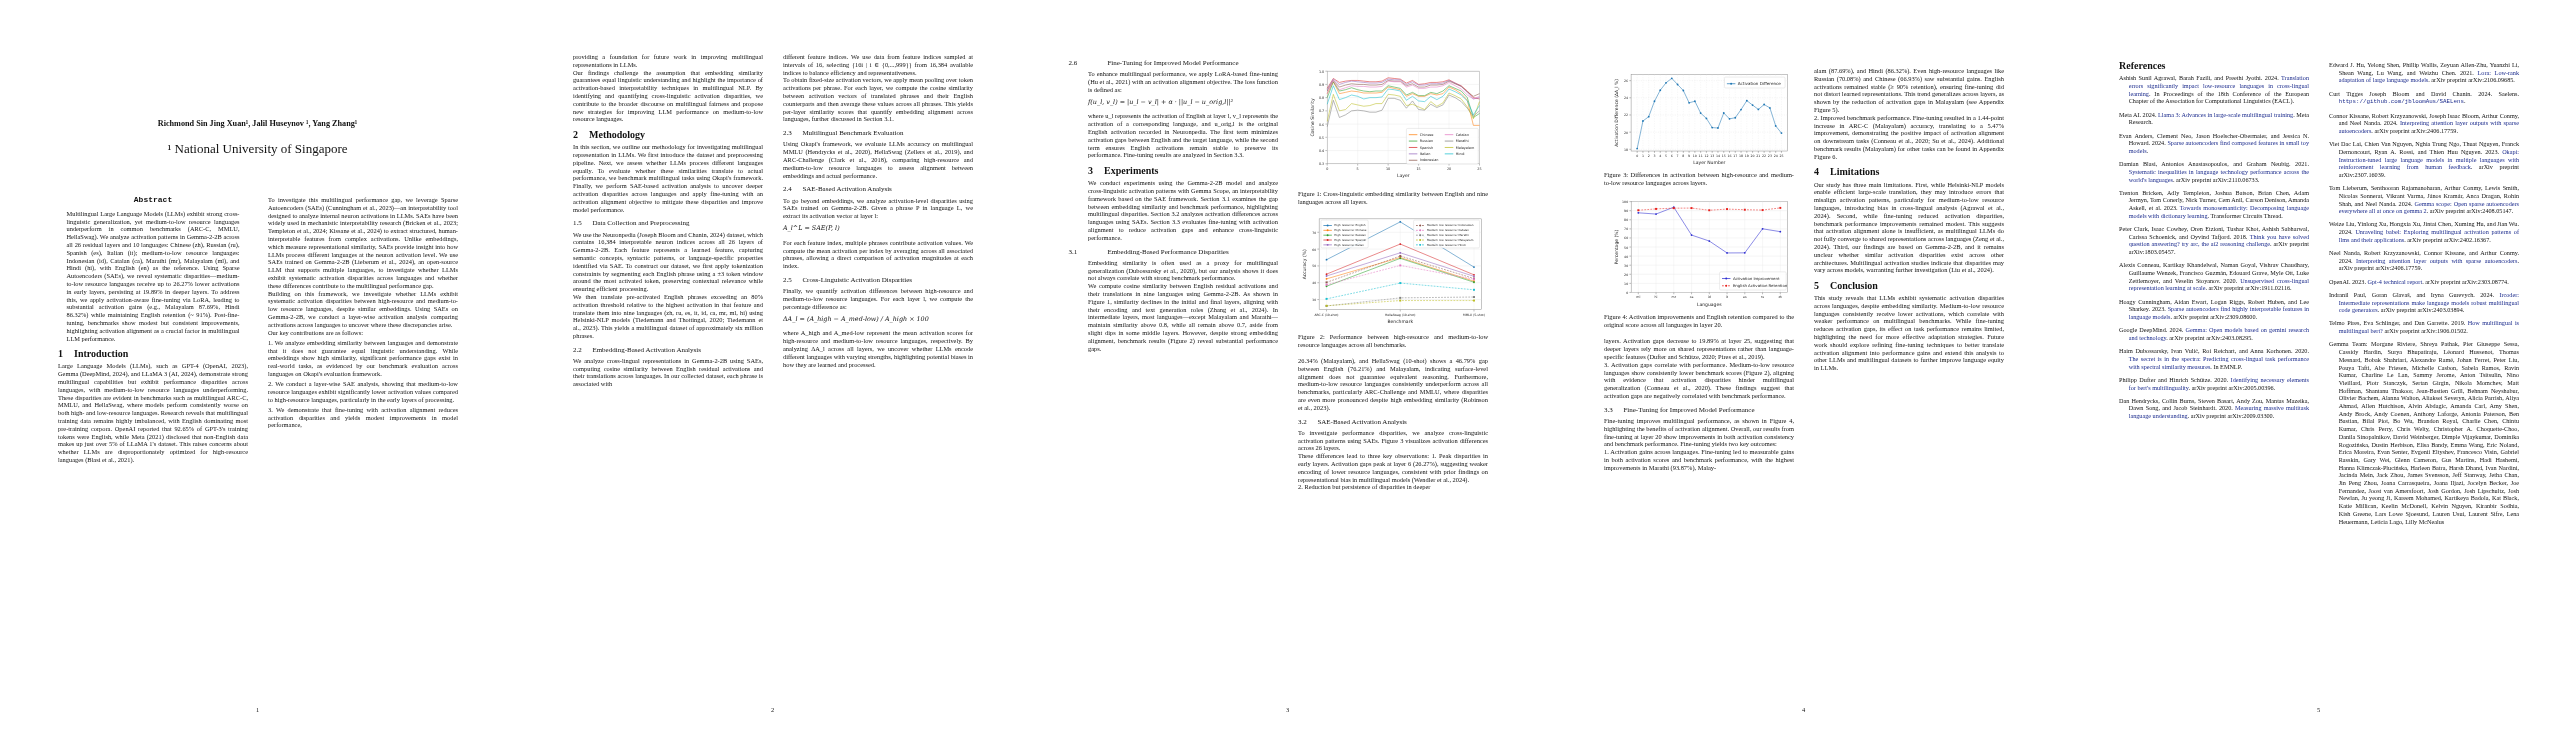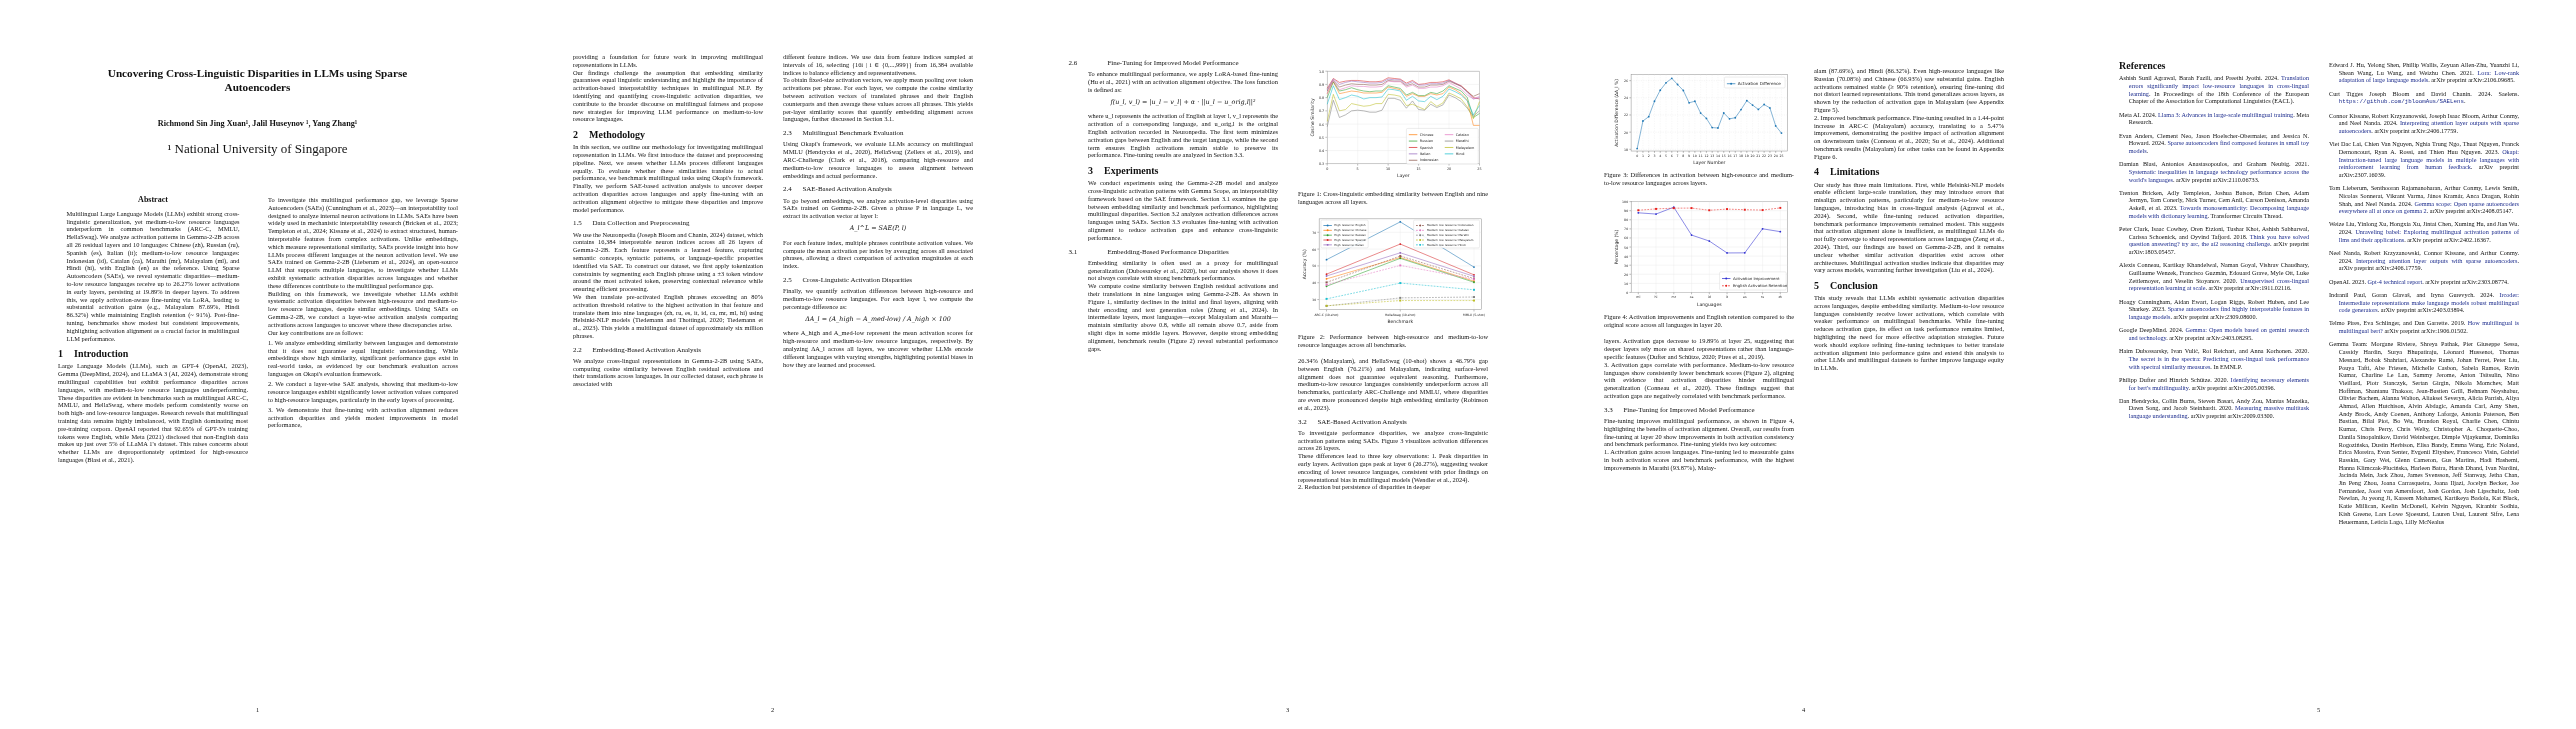--- a/index.html
+++ b/index.html
@@ -6,48 +6,47 @@
   body{width:2576px;height:729px;overflow:hidden;position:relative;font-family:"Liberation Serif","DejaVu Serif",serif;color:#111;}
   .page{position:absolute;top:0;width:515px;height:729px;background:#fff;}
   .col{position:absolute;top:53px;width:190px;font-size:6.4px;line-height:7.8px;text-align:justify;hyphens:auto;}
   .col.left{left:58px;}
   .col.right{left:268px;}
   .col p{margin:0 0 0 0;}
   .col p + p{margin-top:0;}
   h1.title{position:absolute;left:0;right:0;top:66px;margin:0;text-align:center;font-size:11.2px;line-height:14px;font-weight:bold;font-family:"Liberation Serif",serif;}
   .authors{position:absolute;left:0;right:0;top:119px;text-align:center;font-size:8.2px;font-weight:bold;}
   .affil{position:absolute;left:0;right:0;top:141px;text-align:center;font-size:13px;}
-  .abstract-h{text-align:center;font-weight:bold;font-size:8px;margin:0 0 6px 0;}
+  .abstract-h{text-align:center;font-weight:bold;font-size:8px;margin:0 0 6px 0;font-family:Liberation Mono, monospace;}
   .abstract{padding:0 8.5px;}
   h2{font-size:10px;font-weight:bold;margin:6.7px 0 4.3px 0;line-height:9px;}
   h3{font-size:7px;font-weight:normal;margin:6px 0 3px 0;line-height:8.2px;}
   .num{display:inline-block;width:16px;}
   h3 .num{width:19.4px;}
   .hang{padding-left:19.4px;text-indent:-19.4px;}
-  .eq{text-align:center;margin:5.5px 0;font-style:italic;font-family:"DejaVu Serif",serif;font-size:6.4px;}
+  .eq{margin:5.5px 0;font-style:italic;font-family:"DejaVu Serif",serif;font-size:6.4px;}
   .link{color:#1a2a8c;}
   .pageno{position:absolute;bottom:16.4px;left:0;right:0;text-align:center;font-size:6.4px;}
   .arxiv{position:absolute;left:6px;top:152px;width:24px;height:395px;}
   .arxiv span{position:absolute;left:-176px;top:188px;width:377px;transform:rotate(-90deg);font-size:17.6px;color:#8a8a8a;letter-spacing:0.3px;white-space:nowrap;text-align:center;font-family:"Liberation Serif",serif;}
   .fig{position:relative;margin:3.6px 0 3.6px 0;}
   .fig svg{display:block;}
   .caption{font-size:6.4px;line-height:7.8px;text-align:justify;margin-top:2.4px;}
   .refs .ref{padding-left:9.7px;text-indent:-9.7px;margin-bottom:5.5px;font-size:6.2px;line-height:7.7px;}
   .mono{font-family:"Liberation Mono",monospace;font-size:5.8px;}
   .chart-text{font-family:"DejaVu Sans",sans-serif;}
 </style>
 </head>
 <body>
 
 <div class="arxiv">
     <span>arXiv:2507.18918v1  [cs.CL]  25 Jul 2025</span>
   </div>
 
 <div class="page" style="left:0">
-  <h1 class="title" style="padding:0 91px;">Uncovering Cross-Linguistic Disparities in LLMs using Sparse Autoencoders</h1>
   <div class="authors">Richmond Sin Jing Xuan¹, Jalil Huseynov ¹, Yang Zhang¹</div>
   <div class="affil">¹ National University of Singapore</div>
   <div class="col left" style="top:196px;">
     <div class="abstract-h">Abstract</div>
     <p class="abstract">Multilingual Large Language Models (LLMs) exhibit strong cross-linguistic generalization, yet medium-to-low resource languages underperform in common benchmarks (ARC-C, MMLU, HellaSwag). We analyze activation patterns in Gemma-2-2B across all 26 residual layers and 10 languages: Chinese (zh), Russian (ru), Spanish (es), Italian (it); medium-to-low resource languages: Indonesian (id), Catalan (ca), Marathi (mr), Malayalam (ml), and Hindi (hi), with English (en) as the reference. Using Sparse Autoencoders (SAEs), we reveal systematic disparities—medium-to-low resource languages receive up to 26.27% lower activations in early layers, persisting at 19.89% in deeper layers. To address this, we apply activation-aware fine-tuning via LoRA, leading to substantial activation gains (e.g., Malayalam 87.69%, Hindi 86.32%) while maintaining English retention (~ 91%). Post-fine-tuning, benchmarks show modest but consistent improvements, highlighting activation alignment as a crucial factor in multilingual LLM performance.</p>
     <h2><span class="num">1</span><span>Introduction</span></h2>
     <p>Large Language Models (LLMs), such as GPT-4 (OpenAI, 2023), Gemma (DeepMind, 2024), and LLaMA 3 (AI, 2024), demonstrate strong multilingual capabilities but exhibit performance disparities across languages, with medium-to-low resource languages underperforming. These disparities are evident in benchmarks such as multilingual ARC-C, MMLU, and HellaSwag, where models perform consistently worse on both high- and low-resource languages. Research reveals that multilingual training data remains highly imbalanced, with English dominating most pre-training corpora. OpenAI reported that 92.65% of GPT-3's training tokens were English, while Meta (2021) disclosed that non-English data makes up just over 5% of LLaMA 1's dataset. This raises concerns about whether LLMs are disproportionately optimized for high-resource languages (Blasi et al., 2021).</p>
   </div>
   <div class="col right" style="top:196px;">
     <p>To investigate this multilingual performance gap, we leverage Sparse Autoencoders (SAEs) (Cunningham et al., 2023)—an interpretability tool designed to analyze internal neuron activations in LLMs. SAEs have been widely used in mechanistic interpretability research (Bricken et al., 2023; Templeton et al., 2024; Kissane et al., 2024) to extract structured, human-interpretable features from complex activations. Unlike embeddings, which measure representational similarity, SAEs provide insight into how LLMs process different languages at the neuron activation level. We use SAEs trained on Gemma-2-2B (Lieberum et al., 2024), an open-source LLM that supports multiple languages, to investigate whether LLMs exhibit systematic activation disparities across languages and whether these differences contribute to the multilingual performance gap.</p>

